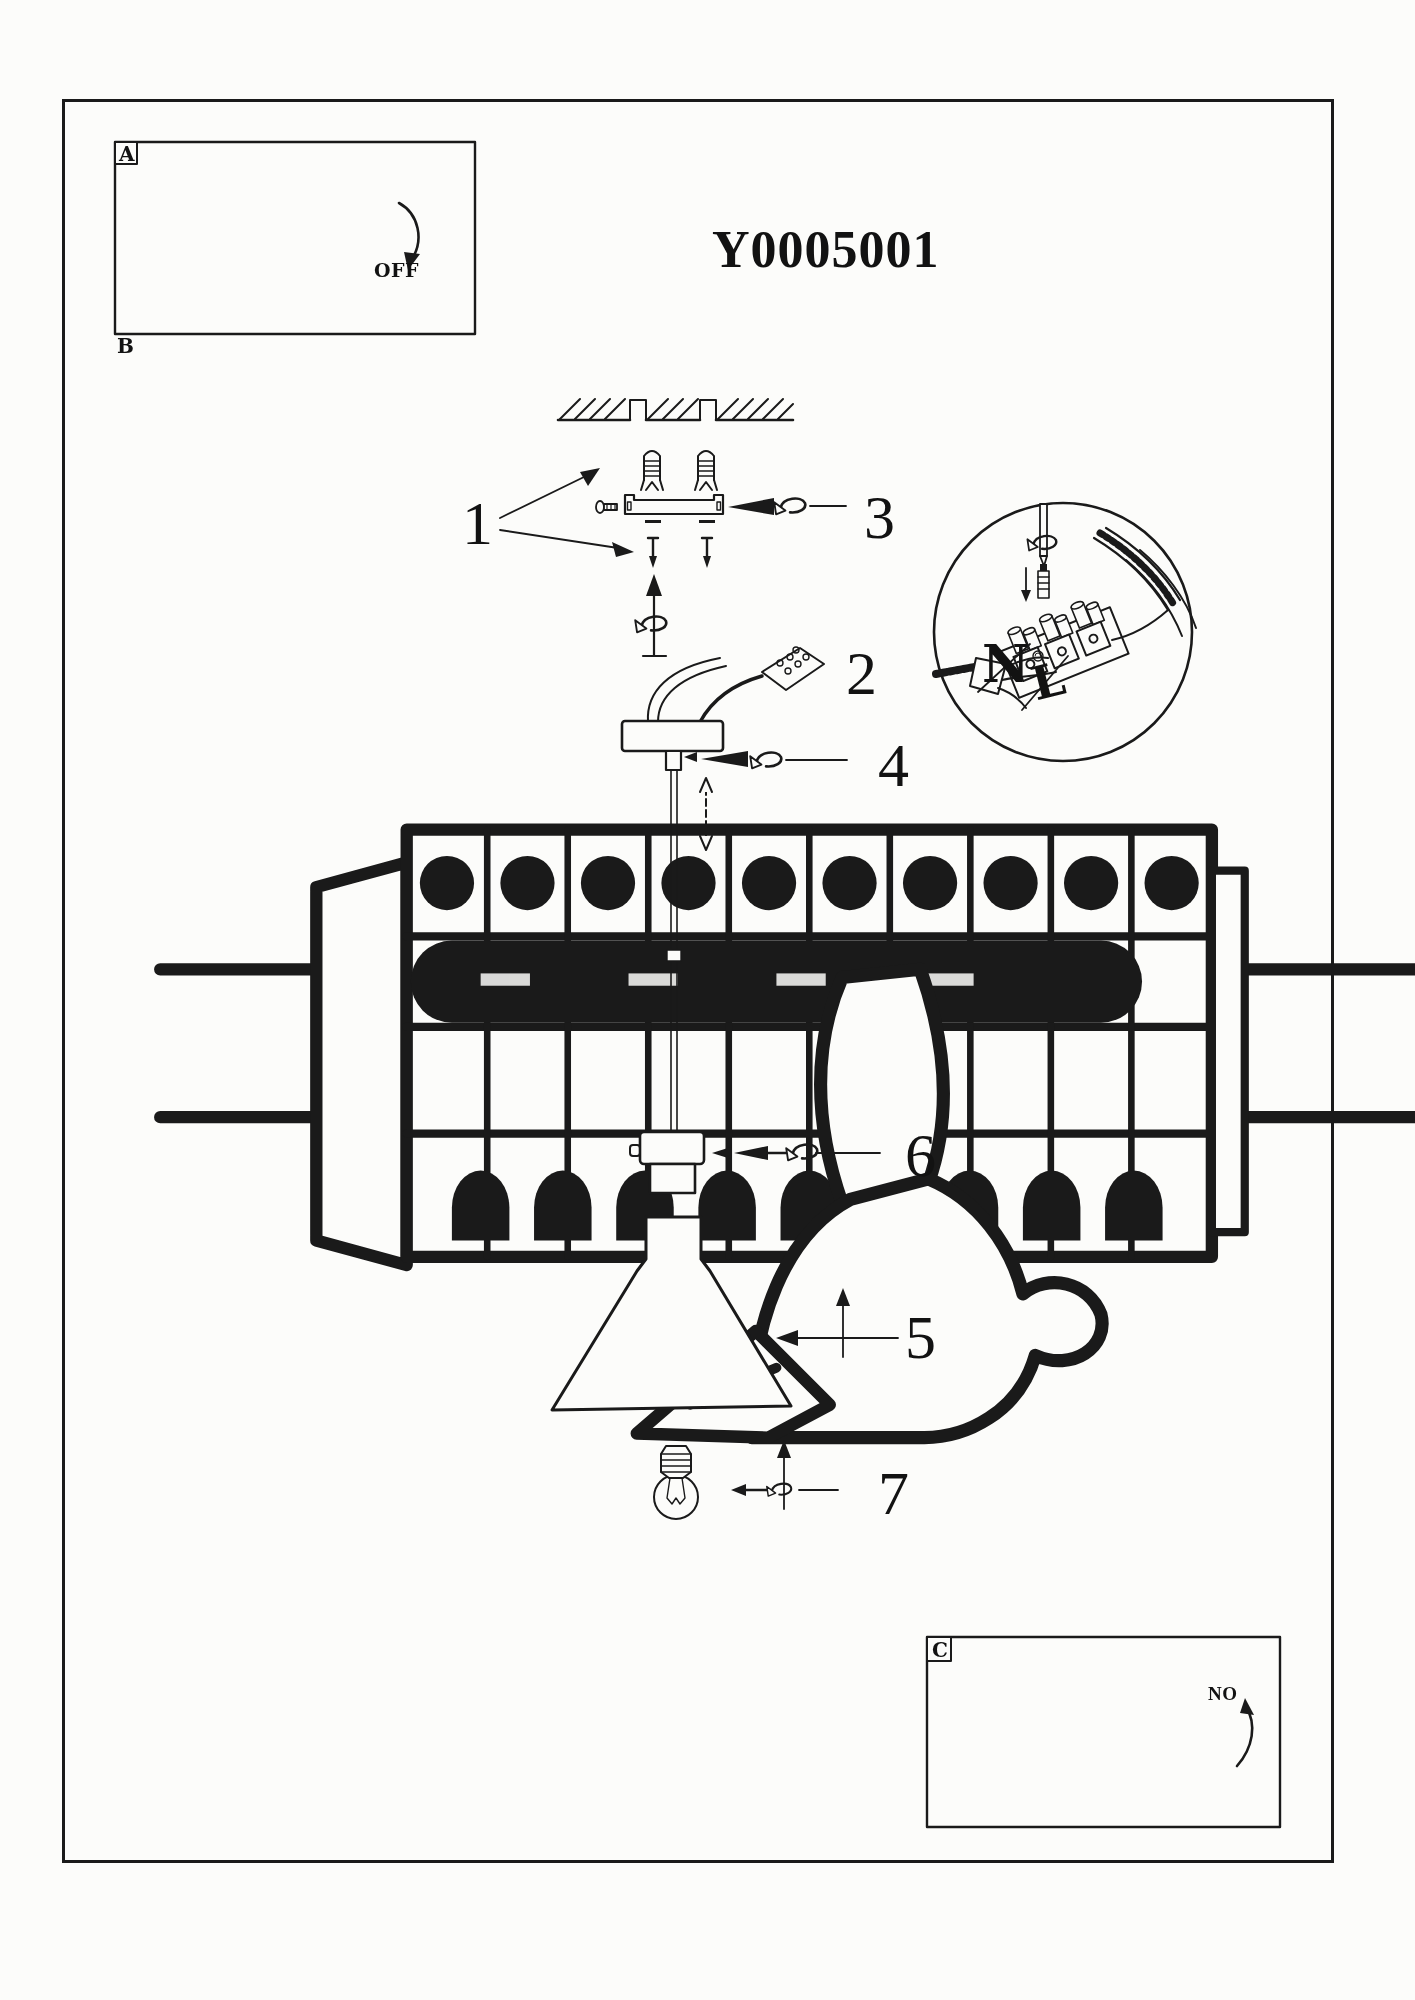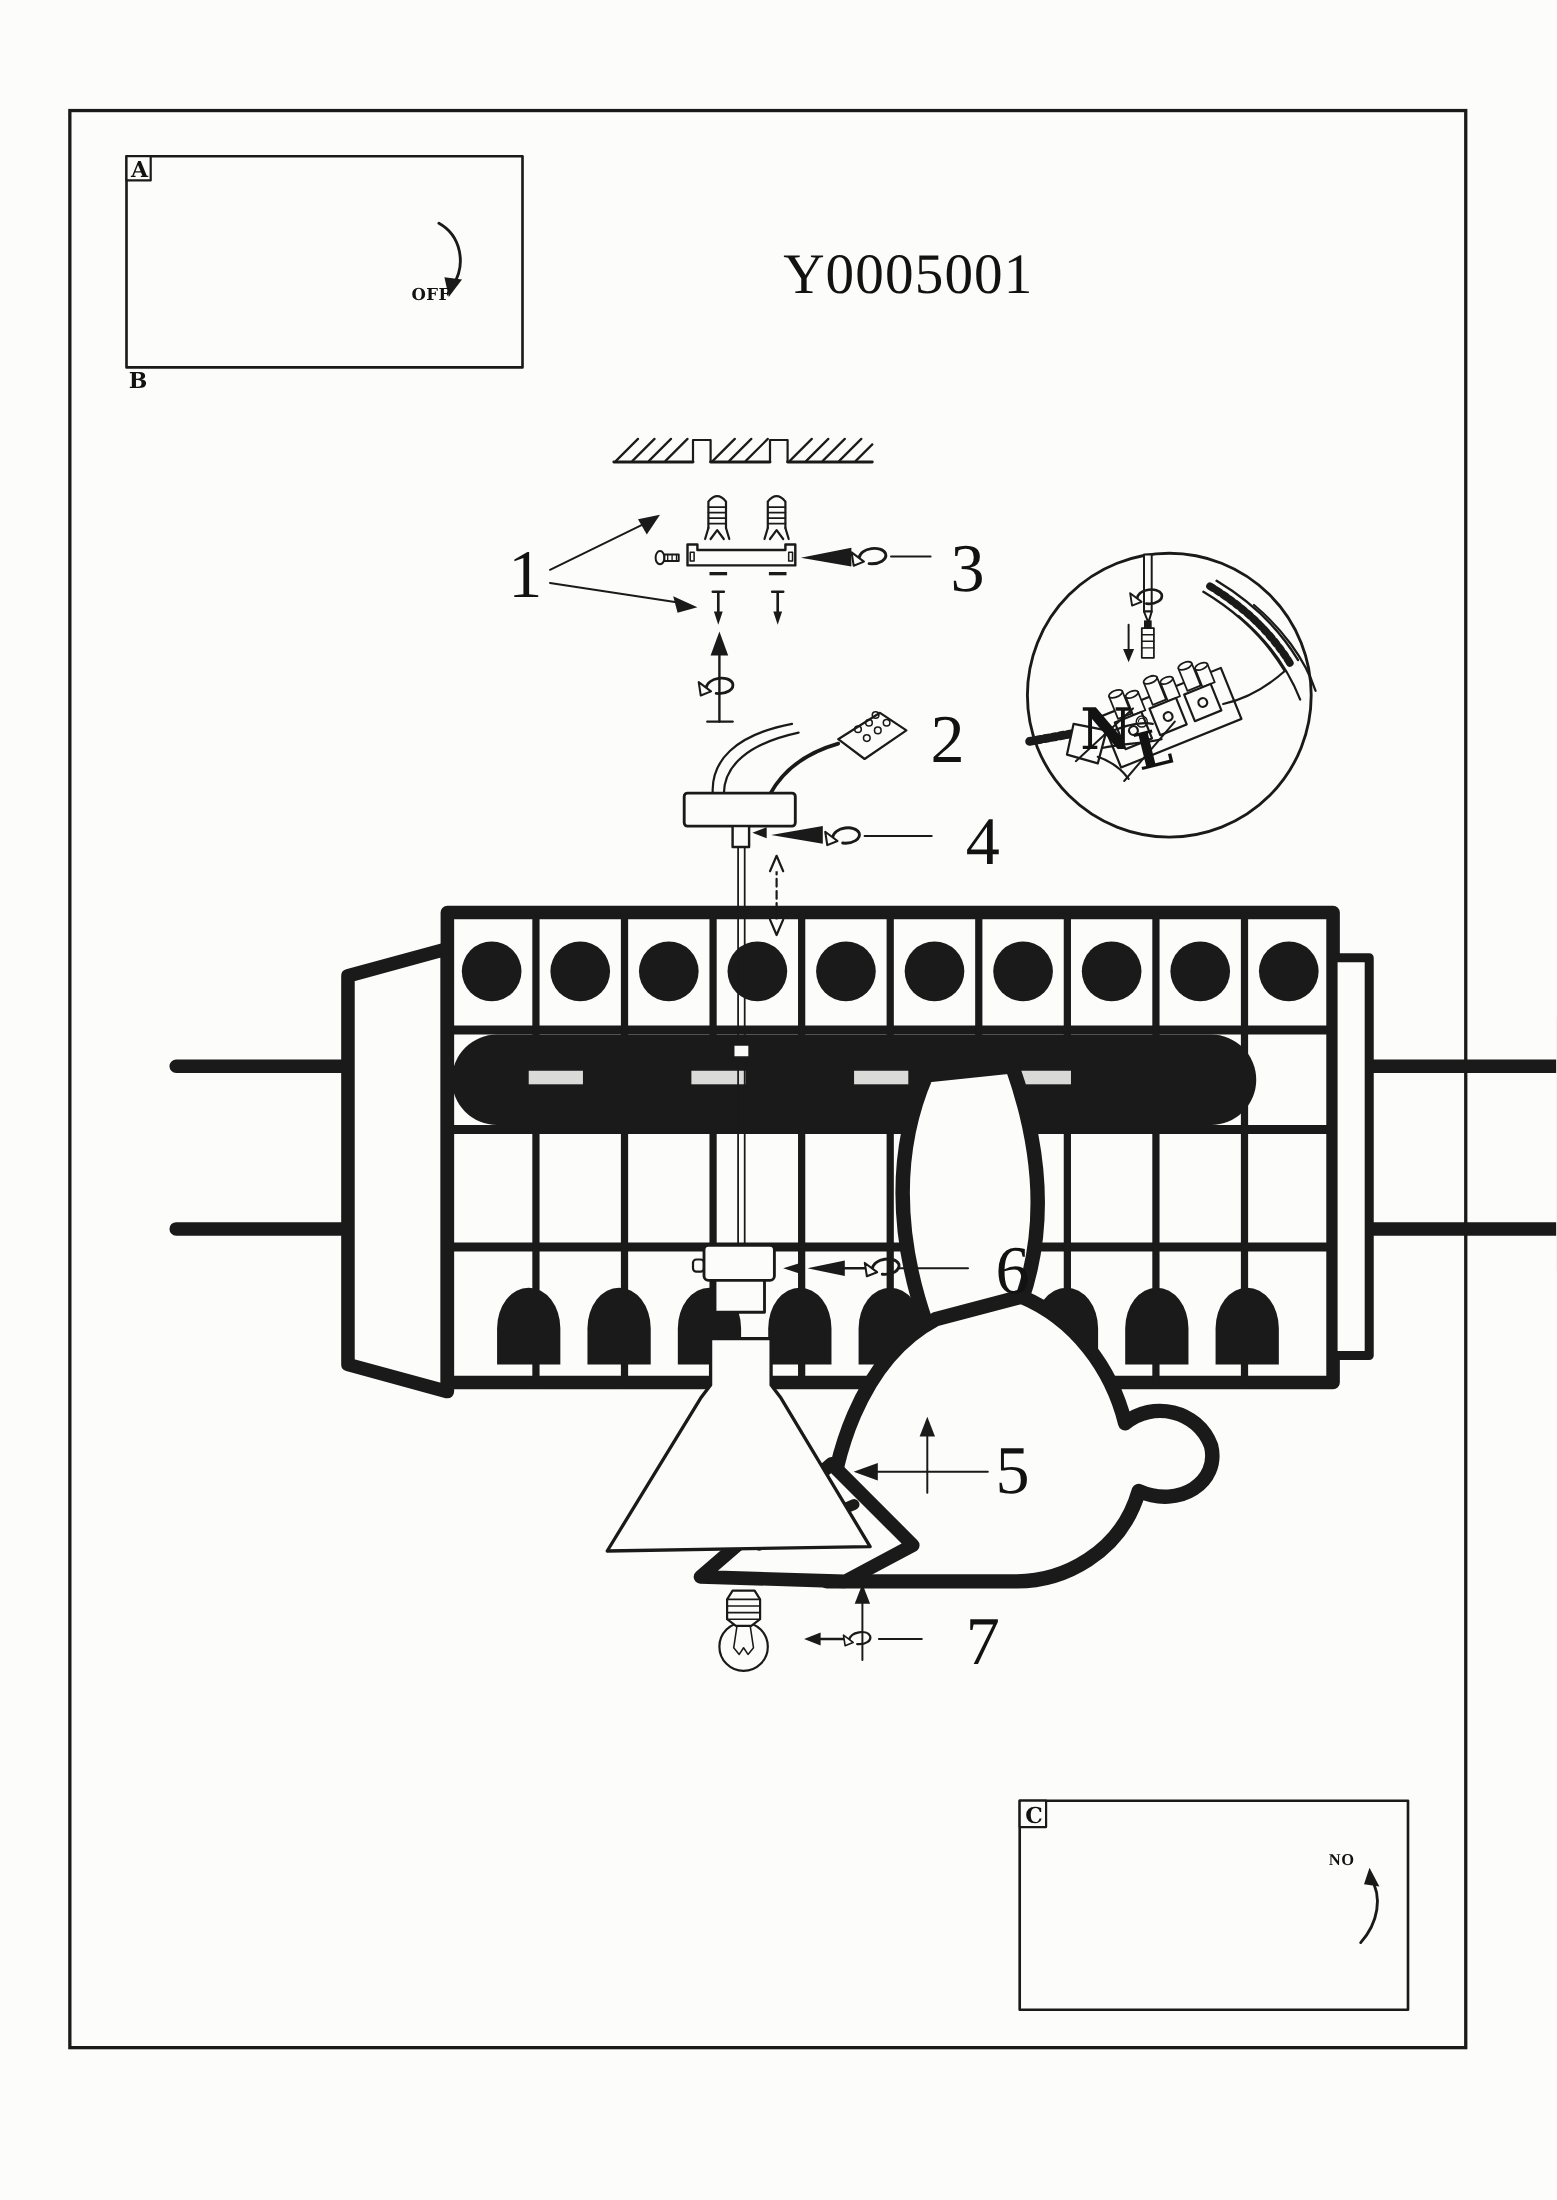--- a/index.html
+++ b/index.html
@@ -2,24 +2,24 @@
 <html><head>
 <meta charset="utf-8">
 <style>
   html,body{margin:0;padding:0;background:#e9e9e9;}
   .page{position:relative;width:1415px;height:2000px;background:#fcfcfa;overflow:hidden;
         font-family:"Liberation Serif",serif;color:#121212;}
   .art{position:absolute;left:0;top:0;width:1415px;height:2000px;}
   .frame{position:absolute;left:62px;top:99px;width:1272px;height:1764px;
          box-sizing:border-box;border:3px solid #1a1a1a;}
   .lbl{position:absolute;line-height:1;white-space:nowrap;z-index:5;}
-  .title{font-size:52px;font-weight:normal;letter-spacing:1px;}
+  .title{font-size:52px;font-weight:bold;letter-spacing:1px;}
   .num{font-size:62px;font-weight:400;}
   .letter{font-size:20px;font-weight:bold;font-family:"DejaVu Serif",serif;}
-  .state{font-size:15px;font-weight:bold;font-family:"DejaVu Serif",serif;letter-spacing:.5px;}
+  .state{font-size:19px;font-weight:bold;font-family:"DejaVu Serif",serif;letter-spacing:.5px;}
   .wire-lbl{font-weight:bold;font-family:"DejaVu Serif",serif;}
   .n-lbl{font-size:52px;}
   .l-lbl{font-size:46px;transform:rotate(-14deg);}
   svg *{vector-effect:none;}
 </style>
 </head>
 <body>
 
 <div class="page">
 

